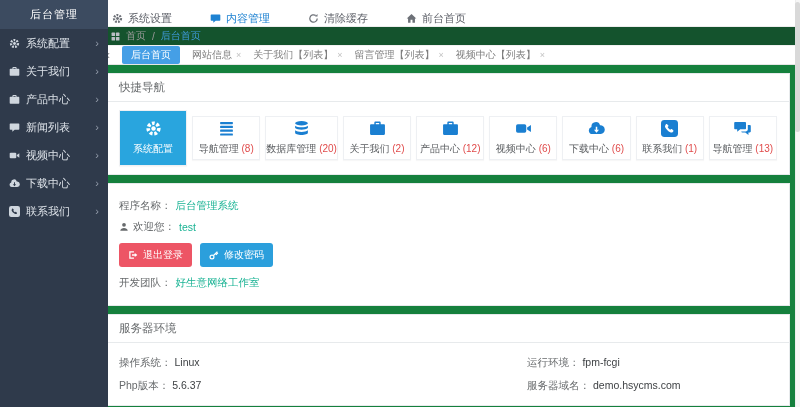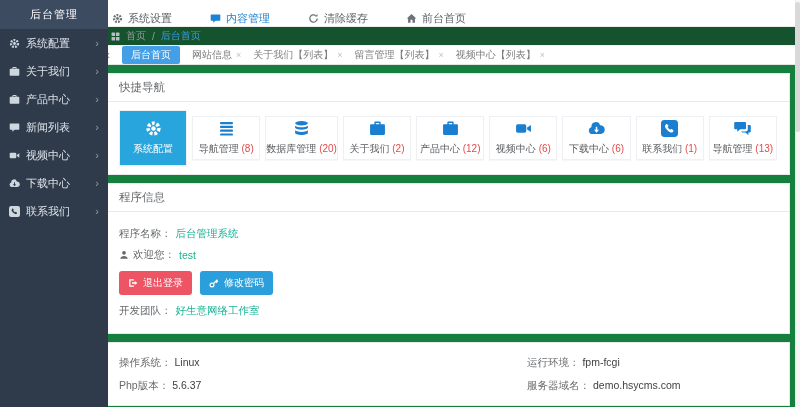--- a/index.html
+++ b/index.html
@@ -309,21 +309,20 @@
       <div class="qcard">
         <svg class="ic">
             <use href="#i-comments"></use>
           </svg>
         <span><span>导航管理</span> <span class="cnt">(13)</span></span>
       </div>
     </div>
   </div>
 
   <div class="section">
-    <div class="section-header">程序信息</div>
     <div class="section-body">
       <div class="info-row">
         <span>程序名称：</span>
         <a class="teal">后台管理系统</a>
       </div>
       <div class="info-row">
         <svg class="ic">
             <use href="#i-user"></use>
           </svg>
         <span>欢迎您：</span>
@@ -344,20 +343,21 @@
         </button>
       </div>
       <div class="info-row">
         <span>开发团队：</span>
         <a class="teal">好生意网络工作室</a>
       </div>
     </div>
   </div>
 
   <div class="section">
+    <div class="section-header">服务器环境</div>
     <div class="section-body env-cols">
       <div class="env-col left">
         <div class="env-row"><span>操作系统：</span><span class="val">Linux</span></div>
         <div class="env-row"><span>Php版本：</span><span class="val">5.6.37</span></div>
 
       </div>
       <div class="env-col right">
         <div class="env-row"><span>运行环境：</span><span class="val">fpm-fcgi</span></div>
         <div class="env-row"><span>服务器域名：</span><span class="val">demo.hsycms.com</span></div>
 

